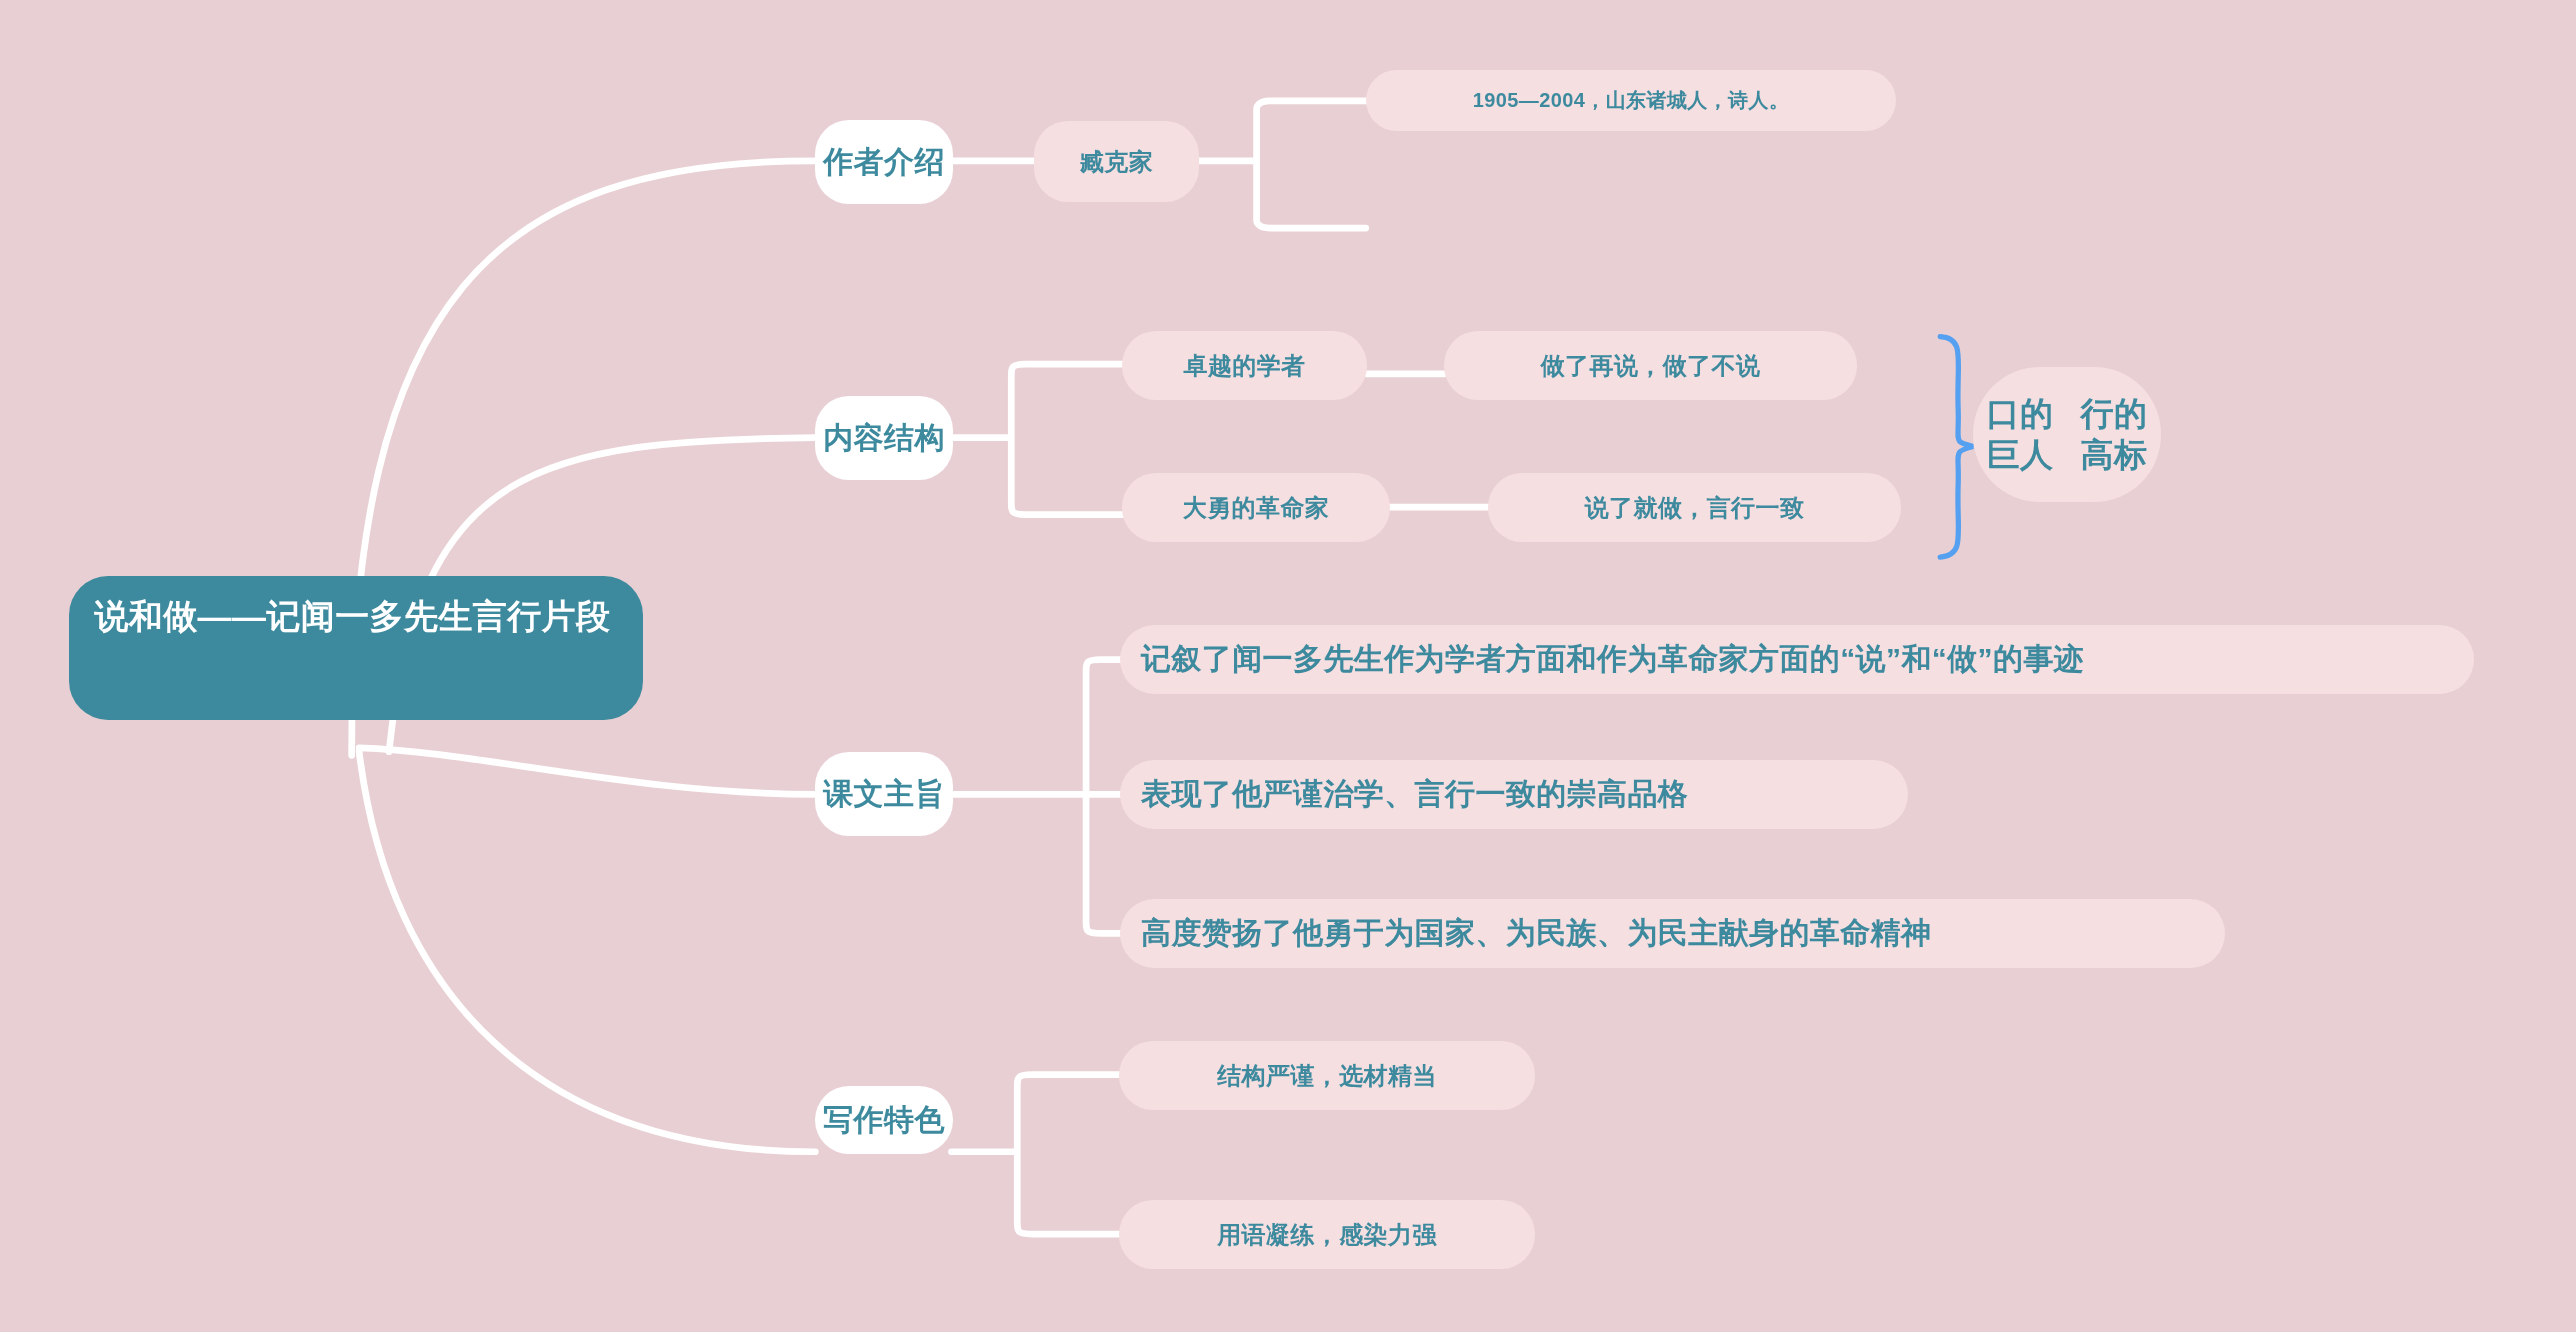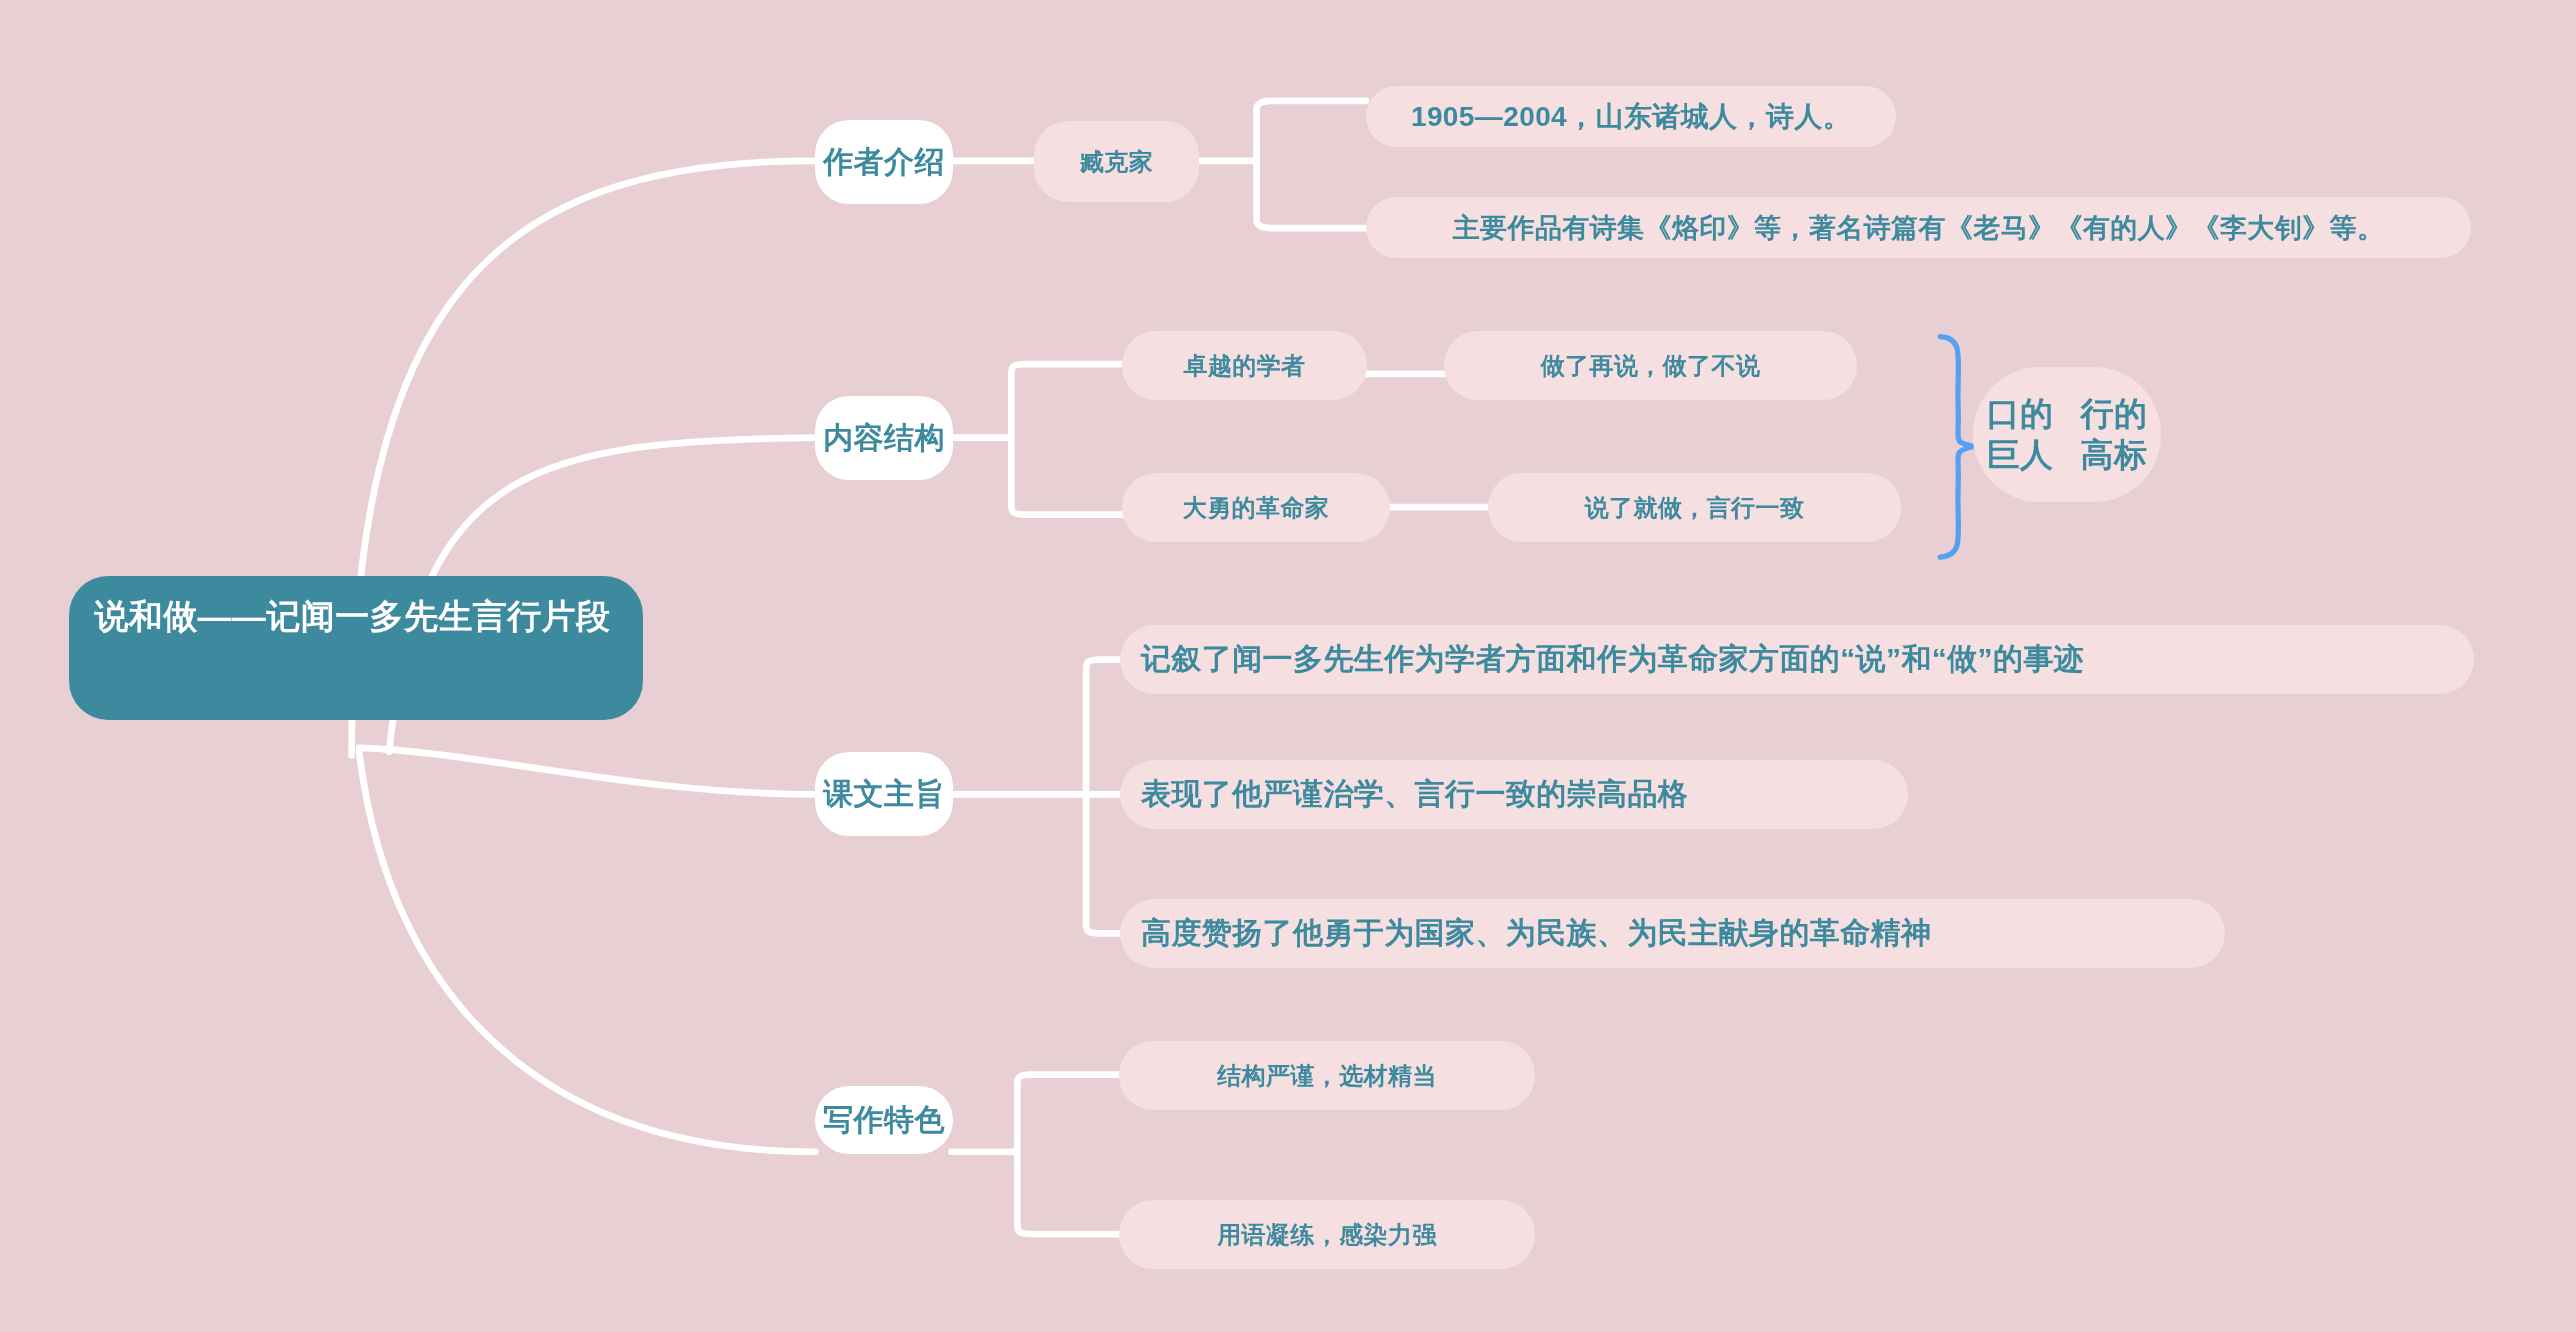--- a/index.html
+++ b/index.html
@@ -126,27 +126,24 @@
   </div>
 
   <div class="node lvl1" style="left:815px; top:120px; width:138px; height:84px;">
     <span>作者介绍</span>
   </div>
 
   <div class="node lvl2" style="left:1034px; top:121px; width:165px; height:81px;">
     <span>臧克家</span>
   </div>
 
-  <div class="node leaf" style="left:1366px; top:86px; width:530px; height:61px; font-size:28px;">
+  <div class="node leaf" style="left:1366px; top:70px; width:530px; height:61px; font-size:20px;">
     <span>1905—2004，山东诸城人，诗人。</span>
   </div>
 
-  <div class="node leaf" style="left:1366px; top:197px; width:1105px; height:61px; font-size:27px;">
-    <span>主要作品有诗集《烙印》等，著名诗篇有《老马》《有的人》《李大钊》等。</span>
-  </div>
 
   <div class="node lvl1" style="left:815px; top:396px; width:138px; height:84px;">
     <span>内容结构</span>
   </div>
 
   <div class="node lvl2" style="left:1122px; top:331px; width:245px; height:69px;">
     <span>卓越的学者</span>
   </div>
 
   <div class="node lvl2" style="left:1444px; top:331px; width:413px; height:69px;">

